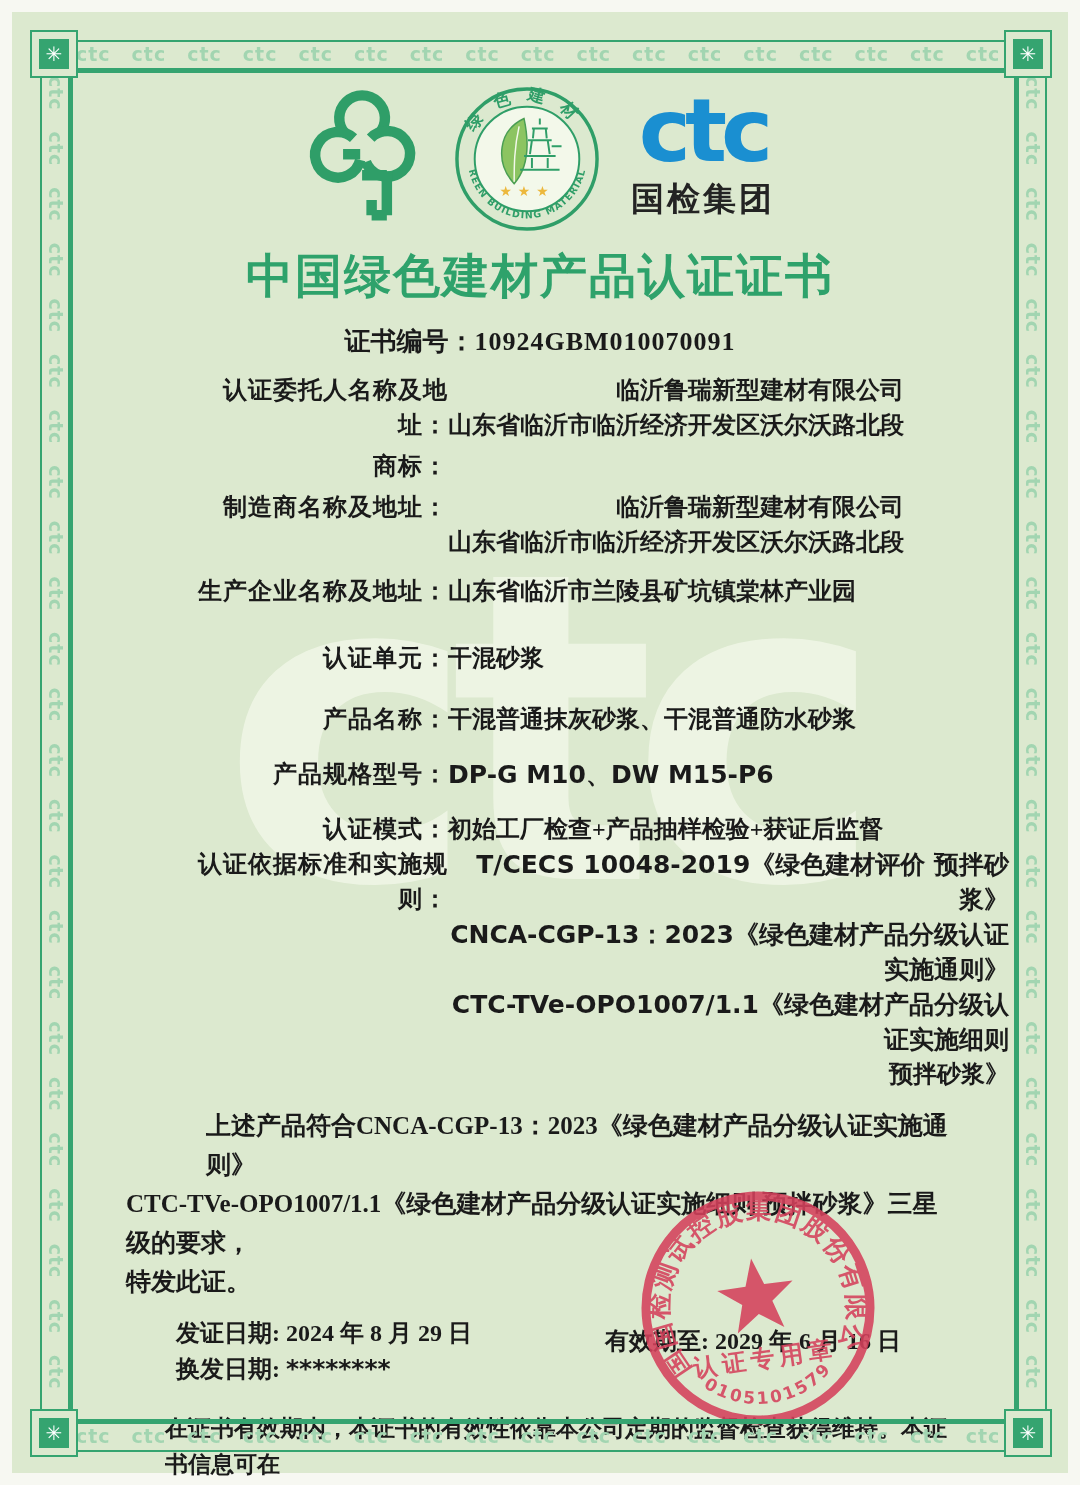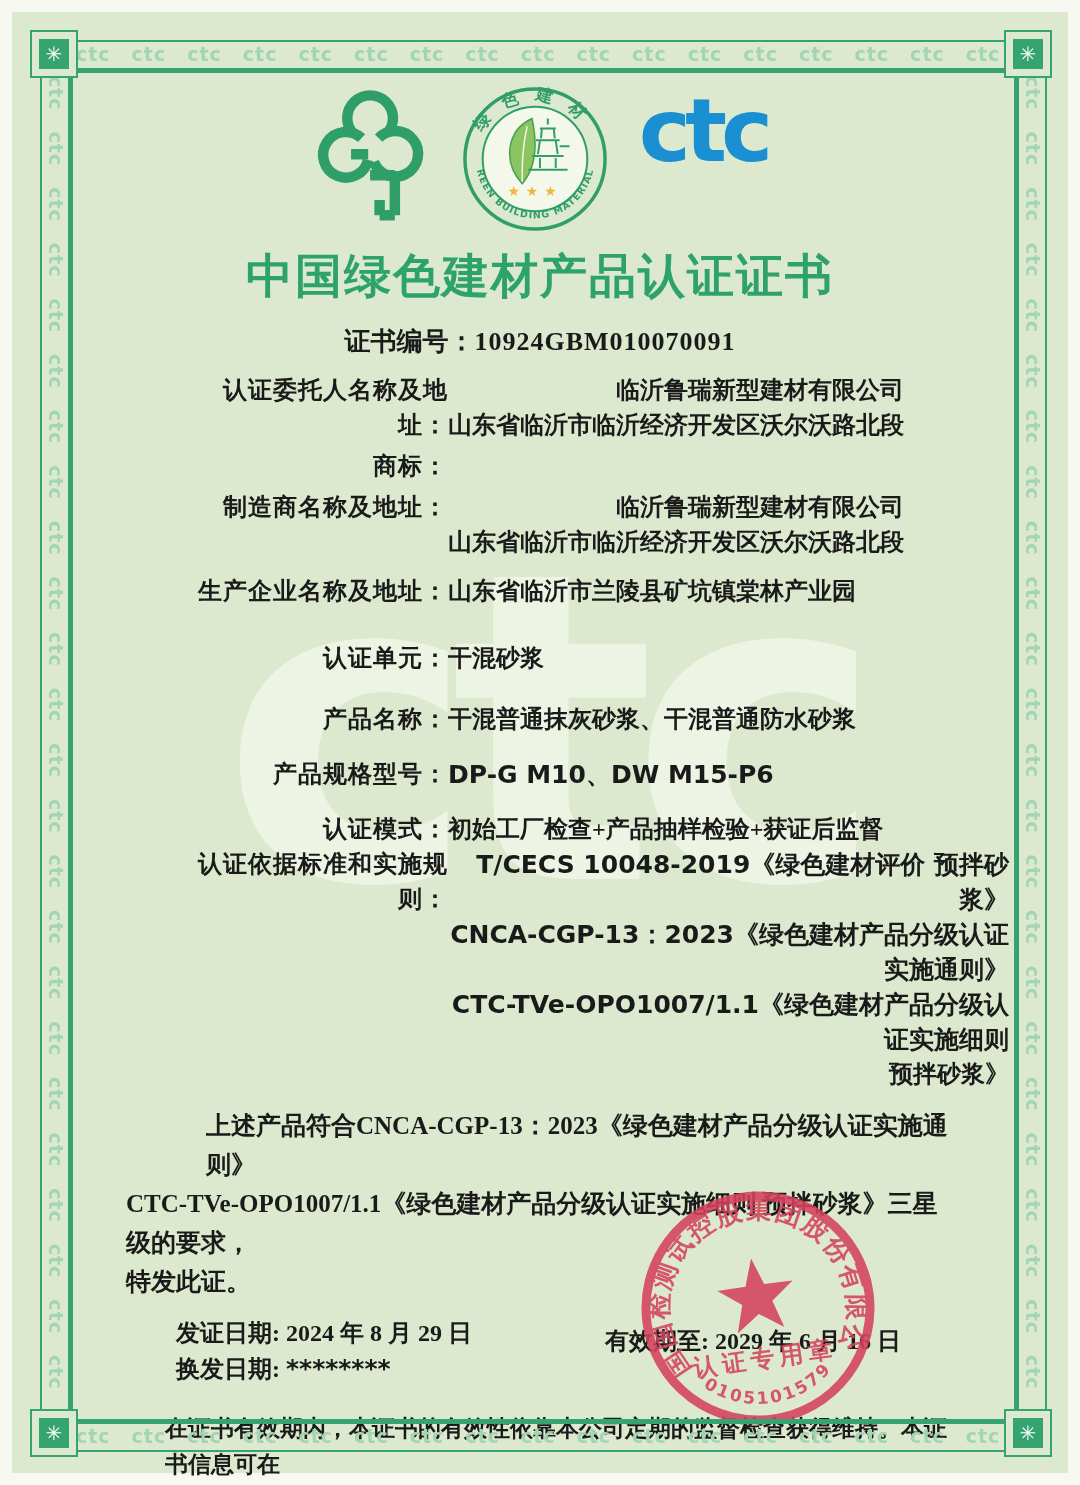--- a/index.html
+++ b/index.html
@@ -115,20 +115,21 @@
         <g stroke="#2f9e68" stroke-width="2" fill="none">
           <path d="M 88,40 L 88,34 M 80,44 L 96,44 M 82,44 L 81,54 M 94,44 L 95,54"></path>
           <path d="M 76,56 L 100,56 M 80,56 L 78,70 M 96,56 L 98,70"></path>
           <path d="M 72,72 L 104,72 M 80,74 L 80,84 M 96,74 L 96,84 M 68,86 L 108,86 M 100,62 L 110,62"></path>
         </g>
         <text x="75" y="112" text-anchor="middle" font-size="14" letter-spacing="6" fill="#ecb83d">★★★</text>
       </svg>
 
       <div class="ctc-block">
         <div class="ctc-word">ctc</div>
+        <div class="ctc-sub">国检集团</div>
       </div>
     </div>
 
     <div class="title">中国绿色建材产品认证证书</div>
     <div class="certno">
       <span>证书编号：</span><span class="num">10924GBM010070091</span>
     </div>
 
     <div class="fields">
       <div class="frow mb6">

